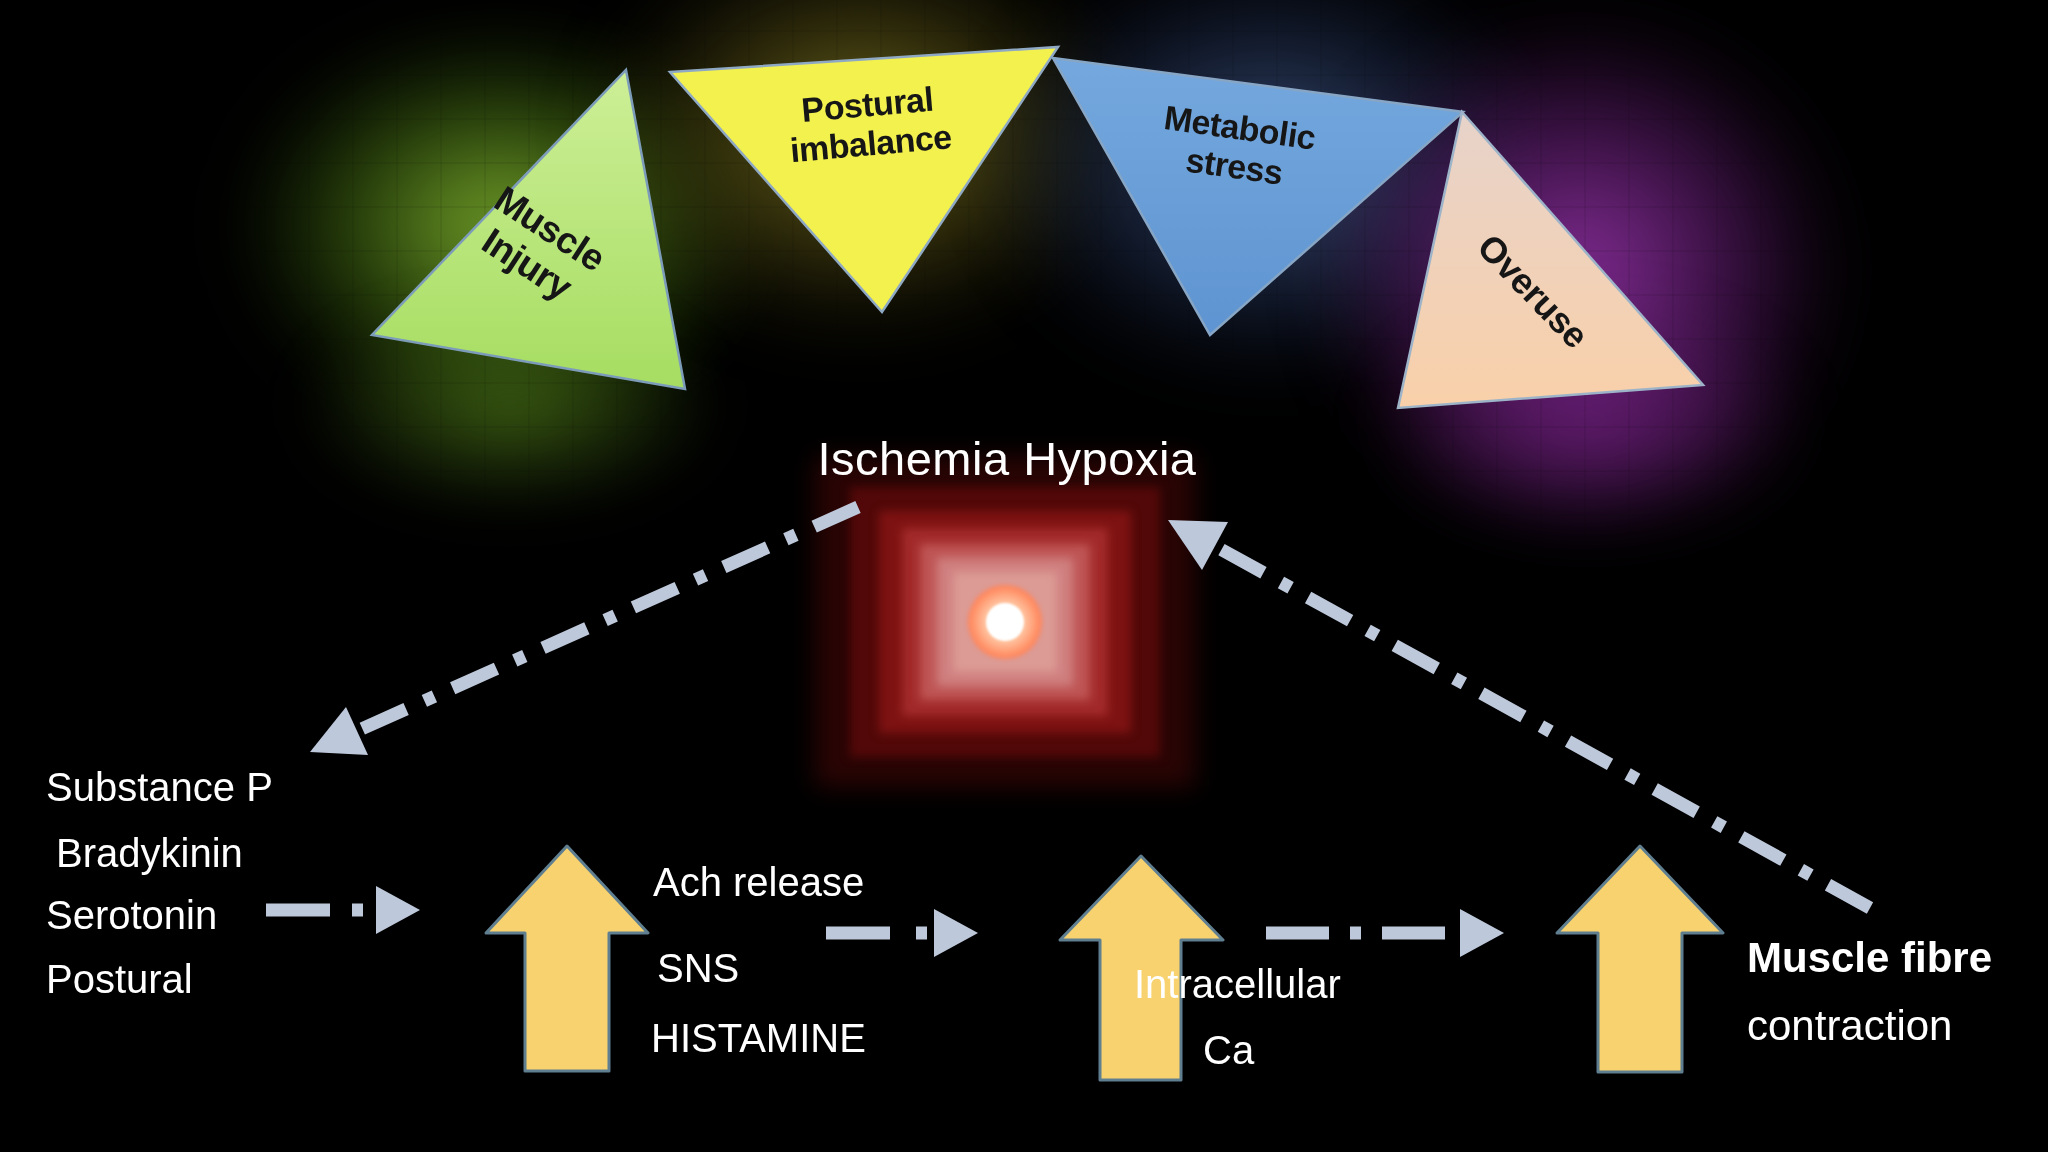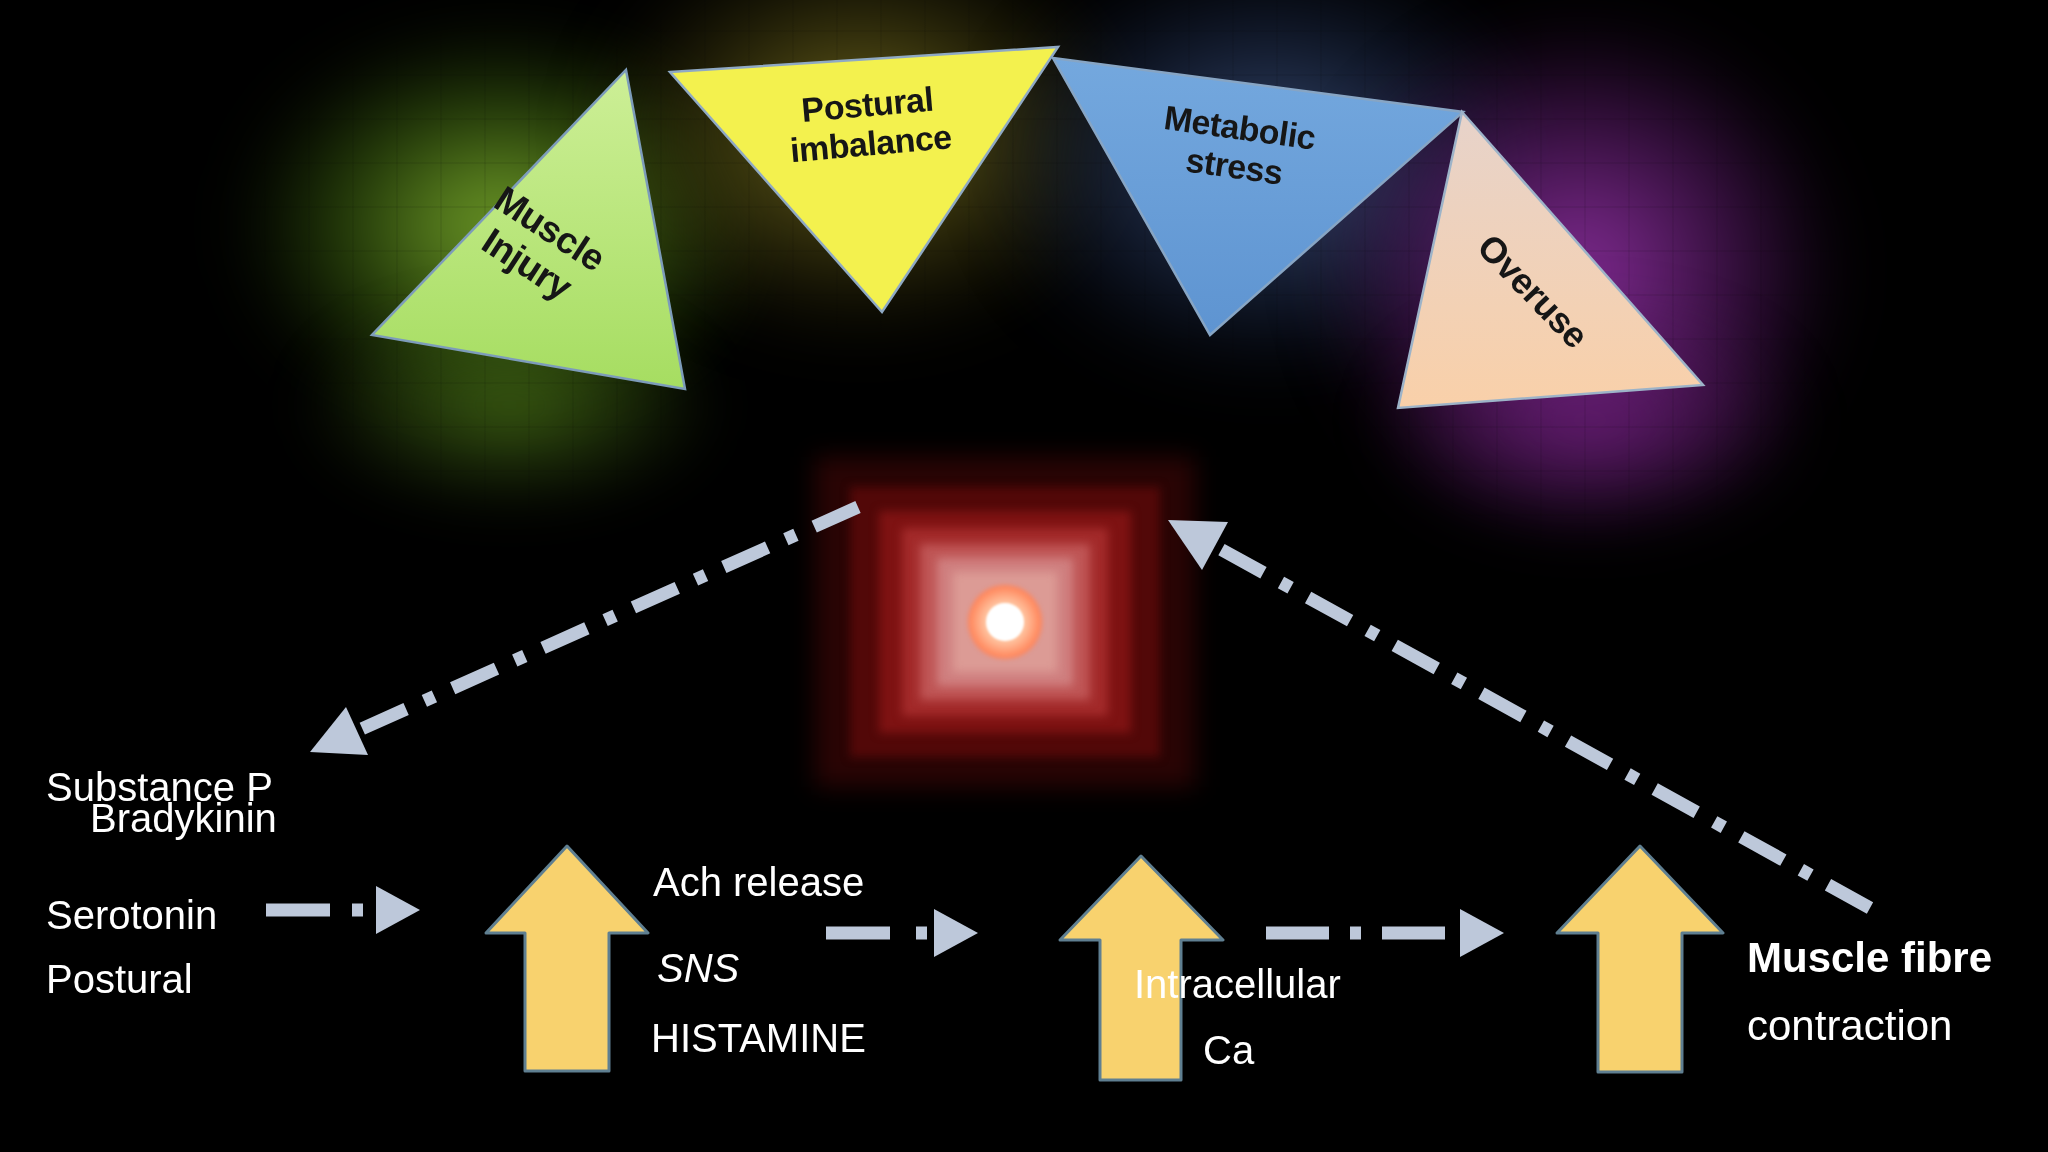--- a/index.html
+++ b/index.html
@@ -115,31 +115,32 @@
     <span>imbalance</span>
   </div>
   <div class="tri-label" style="left:1237px;top:147px;transform:translate(-50%,-50%) rotate(8deg);font-size:34px;">
     <span>Metabolic</span>
     <span>stress</span>
   </div>
   <div class="tri-label" style="left:1533px;top:291px;transform:translate(-50%,-50%) rotate(46deg);font-size:36px;">
     <span>Overuse</span>
   </div>
 
+  <div class="label center-title" style="left:1007px;top:458px;transform:translate(-50%,-50%);">Ischemia Hypoxia</div>
 
   <div>
     <div class="label body-text" style="left:46px;top:765px;">Substance P</div>
-    <div class="label body-text" style="left:56px;top:796px;margin-left:34px;">Bradykinin</div>
+    <div class="label body-text" style="left:56px;top:831px;">Bradykinin</div>
     <div class="label body-text" style="left:46px;top:893px;">Serotonin</div>
     <div class="label body-text" style="left:46px;top:957px;">Postural</div>
   </div>
 
   <div>
     <div class="label body-text" style="left:653px;top:860px;">Ach release</div>
-    <div class="label body-text" style="left:657px;top:946px;font-style:italic;">SNS</div>
+    <div class="label body-text" style="left:657px;top:946px;">SNS</div>
     <div class="label body-text" style="left:651px;top:1016px;">HISTAMINE</div>
   </div>
 
   <div>
     <div class="label body-text" style="left:1134px;top:962px;text-align:right;">Intracellular</div>
     <div class="label body-text" style="left:1203px;top:1028px;">Ca</div>
   </div>
 
   <div>
     <div class="label" style="left:1747px;top:934px;font-size:42px;font-weight:bold;">Muscle fibre</div>

